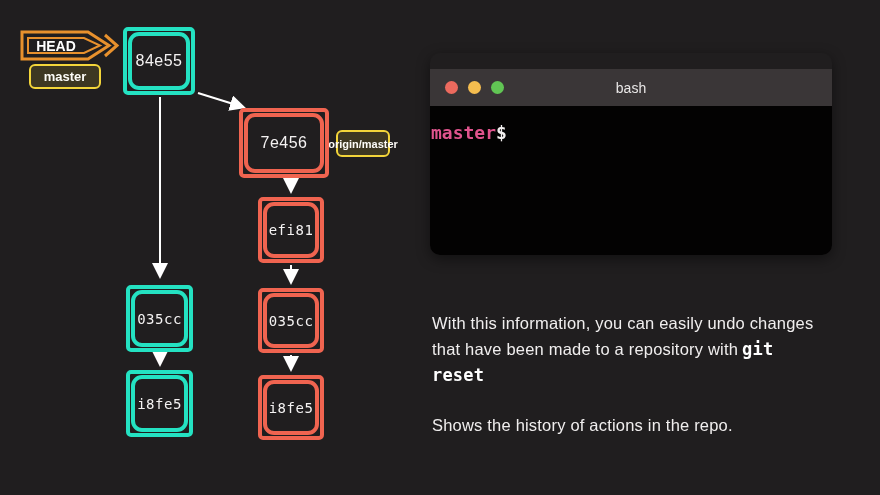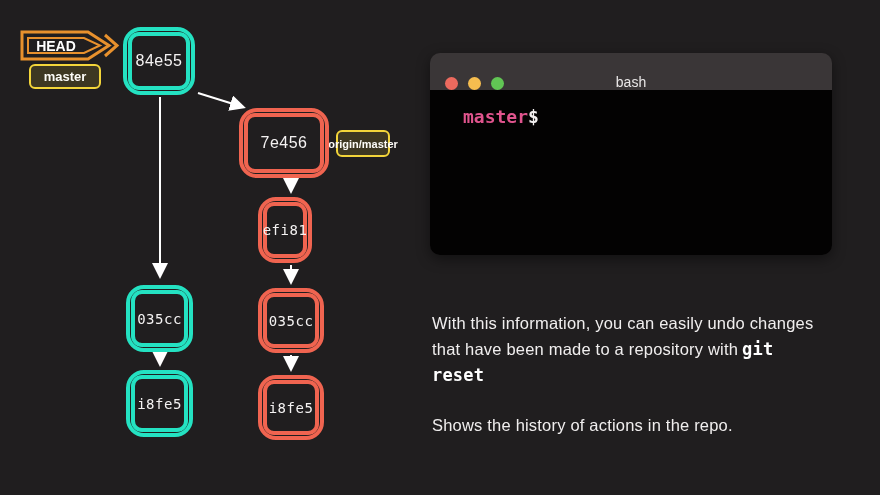--- a/index.html
+++ b/index.html
@@ -9,21 +9,21 @@
     font-family: "Liberation Sans", "DejaVu Sans", sans-serif;
     color: #f4f2f2;
     position: relative;
     overflow: hidden;
   }
   .abs { position: absolute; }
 
   
   .node {
     position: absolute;
-    border-radius: 18px;
+    border-radius: 5px;
     border: 4px solid;
     padding: 1px;
     background: transparent;
   }
   .node .inner {
     width: 100%; height: 100%;
     border-radius: 11px;
     border: 4px solid;
     border-color: inherit;
     display: flex; align-items: center; justify-content: center;
@@ -52,37 +52,38 @@
     left: 430px; top: 53px;
     width: 402px; height: 202px;
     border-radius: 10px;
     box-shadow: 0 4px 14px rgba(0,0,0,0.45);
     overflow: hidden;
     display: flex; flex-direction: column;
   }
   .terminal-titlebar {
     height: 37px;
     background: #3a3637;
-    display: flex; align-items: flex-end;
+    display: flex; align-items: center;
     position: relative;
     flex: 0 0 auto;
+    margin-top: 16px;
   }
   .traffic-lights { display: flex; gap: 10px; margin-left: 15px; }
   .light { width: 13px; height: 13px; border-radius: 50%; }
   .light.red    { background: #ec6a5e; }
   .light.yellow { background: #f5bd4f; }
   .light.green  { background: #61c554; }
   .terminal-title {
     position: absolute; left: 0; right: 0; text-align: center;
     color: #e9e7e7; font-size: 14px;
   }
   .terminal-body {
     flex: 1;
     background: #030202;
-    padding: 16px 33px;
+    padding: 16px 1px;
     font-family: "DejaVu Sans Mono", "Liberation Mono", monospace;
     font-size: 18px;
     font-weight: bold;
   }
   .prompt-branch { color: #e0548d; }
   .prompt-symbol { color: #f2efef; }
 
   
   .text-panel { position: absolute; left: 432px; top: 286px; width: 402px; }
   .panel-title { font-size: 21px; font-weight: bold; color: #fbfafa; letter-spacing: 0.2px; }
@@ -138,21 +139,21 @@
     <span class="node-label sans">84e55</span>
   </div>
 </div>
 
 <div class="node red" style="left:239px; top:108px; width:90px; height:70px;">
   <div class="inner">
     <span class="node-label sans">7e456</span>
   </div>
 </div>
 
-<div class="node red" style="left:258px; top:197px; width:54px; height:66px;">
+<div class="node red" style="left:258px; top:197px; width:66px; height:66px;">
   <div class="inner">
     <span class="node-label mono">efi81</span>
   </div>
 </div>
 
 <div class="node teal" style="left:126px; top:285px; width:67px; height:67px;">
   <div class="inner">
     <span class="node-label mono">035cc</span>
   </div>
 </div>

